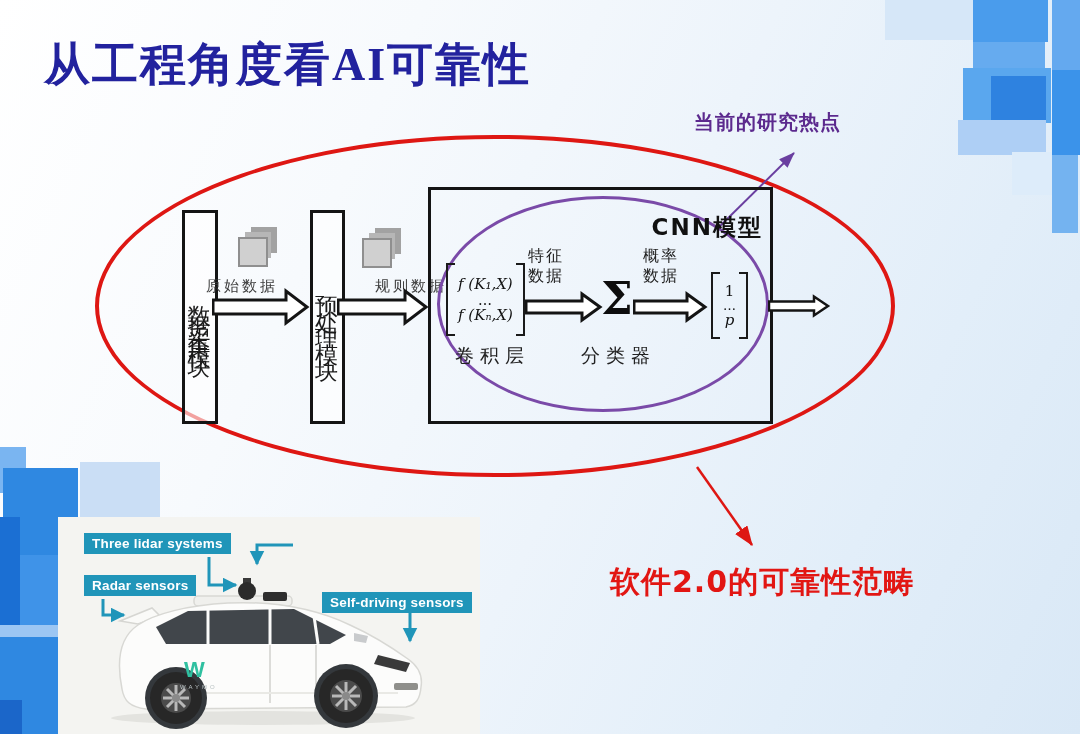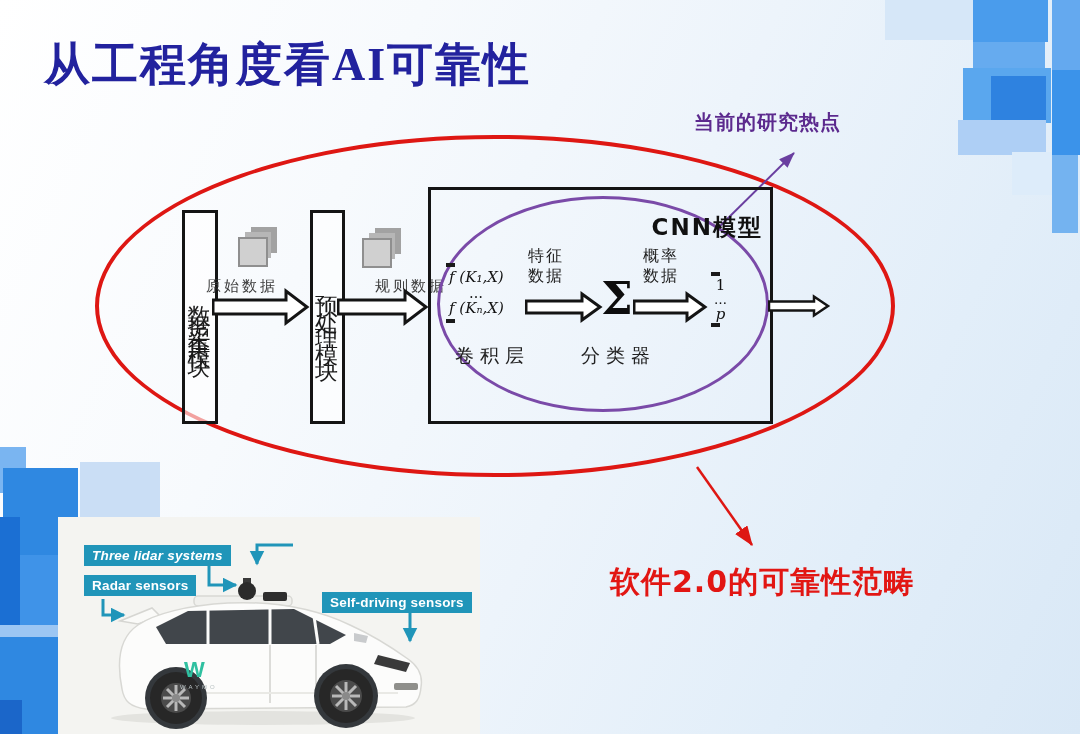--- a/index.html
+++ b/index.html
@@ -45,21 +45,21 @@
   .stack .s3{left:13px;top:0; background:#a2a2a2;}
   .stack .s2{left:7px; top:5px; background:#b6b6b6;}
   .stack .s1{left:0; top:10px; background:#d0d0d0; border:2px solid #8f8f8f;}
   
   .flowlab{font-size:15px; color:#3c3c3c; letter-spacing:3px; white-space:nowrap;}
   
   .cnn-box{left:428px; top:187px; width:339px; height:231px; border:3px solid #141414;}
   .cnn-ellipse{left:437px; top:196px; width:326px; height:210px; border:3px solid #7a4aa8; border-radius:50%;}
   .cnn-title{left:437px; top:212px; width:326px; text-align:right; font-size:23px; font-weight:bold; color:#111; letter-spacing:2px;}
   
-  .mat{display:flex; align-items:stretch;flex-direction:column;}
+  .mat{display:flex; align-items:stretch;}
   .bkt{width:7px; border:2px solid #1a1a1a;}
   .bkt.l{border-right:none;}
   .bkt.r{border-left:none;}
   .mat .rows{display:flex; flex-direction:column; justify-content:center; align-items:center; padding:0 3px;
     font-family:"DejaVu Serif","Liberation Serif",serif; color:#111;}
   .matrix{left:446px; top:263px; height:73px;}
   .matrix .rows{font-size:15px; font-style:italic; line-height:21px;}
   .matrix .dots{font-style:normal; line-height:10px; font-size:14px; letter-spacing:1px;}
   .vector{left:711px; top:272px; height:67px;}
   .vector .rows{font-size:15px; line-height:18px;}
@@ -265,18 +265,18 @@
       <text x="122" y="172" font-family="Liberation Sans, DejaVu Sans, sans-serif" font-size="6" letter-spacing="3" fill="#b9c2c4">WAYMO</text>
     </svg>
 
     <svg width="422" height="217" style="position:absolute;left:0;top:0;">
       <polyline points="151,40 151,68 178,68" fill="none" stroke="#2095b9" stroke-width="3" marker-end="url(#mk-teal)"></polyline>
       <polyline points="235,28 199,28 199,47" fill="none" stroke="#2095b9" stroke-width="3" marker-end="url(#mk-teal)"></polyline>
       <polyline points="45,82 45,98 66,98" fill="none" stroke="#2095b9" stroke-width="3" marker-end="url(#mk-teal)"></polyline>
       <polyline points="352,82 352,124" fill="none" stroke="#2095b9" stroke-width="3" marker-end="url(#mk-teal)"></polyline>
     </svg>
 
-    <div class="car-label" style="left:26px;top:28px;font-style:italic;">Three lidar systems</div>
+    <div class="car-label" style="left:26px;top:16px;">Three lidar systems</div>
     <div class="car-label" style="left:26px;top:58px;">Radar sensors</div>
     <div class="car-label" style="left:264px;top:58px;margin-top:17px;">Self-driving sensors</div>
   </div>
 
 </div>
 
 </body></html>

